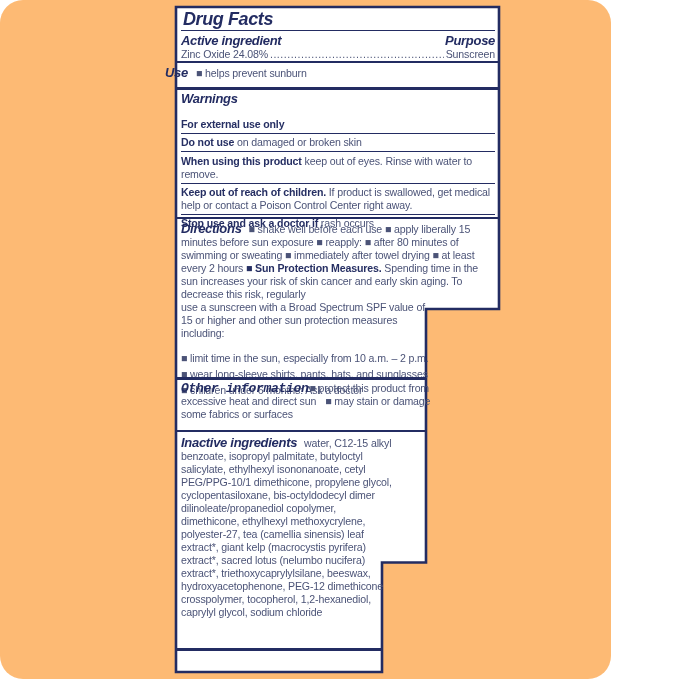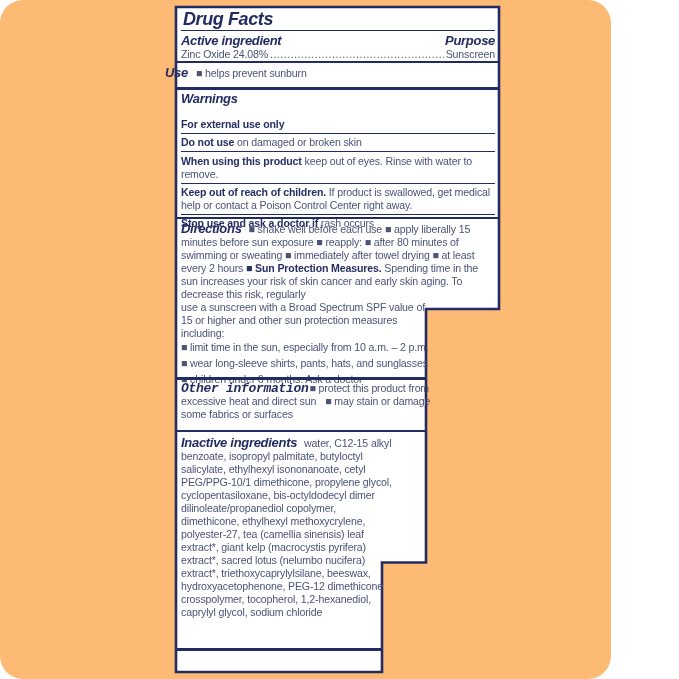--- a/index.html
+++ b/index.html
@@ -23,21 +23,21 @@
 
   .warnings{left:181px;top:91px;width:314px;}
   .warnings .hd{display:block;line-height:15px;}
   .w-ext{display:block;padding-bottom:2px;line-height:13px;}
   .wrow{border-top:1.2px solid #232c62;padding:2.2px 0;}
 
   .dir{left:181px;top:222px;width:314px;}
   .dir p{margin:0;}
   .dir .p2{width:253px;}
   .dir .hd{margin-right:7px;}
-  .dir ul{margin:0 0 0 0;padding:0;list-style:none;}
+  .dir ul{margin:11px 0 0 0;padding:0;list-style:none;}
   .dir li{white-space:nowrap;line-height:15.8px;}
 
   .other{left:181px;top:382px;width:251px;}
   .other .hd{margin-right:1px;font-family:Liberation Mono, monospace;}
   .other .gap{margin-left:9px;}
 
   .inactive{left:181px;top:436px;width:214px;}
   .inactive .hd{margin-right:7px;}
 
   .questions{left:181px;top:653px;width:200px;}

